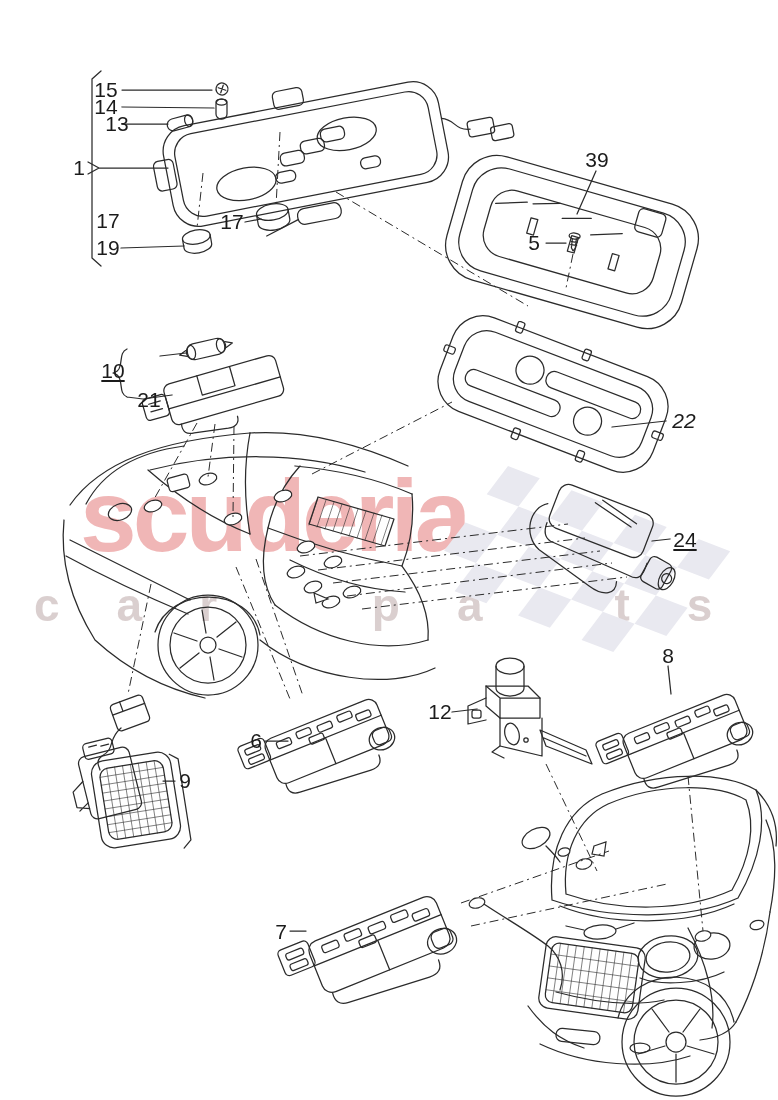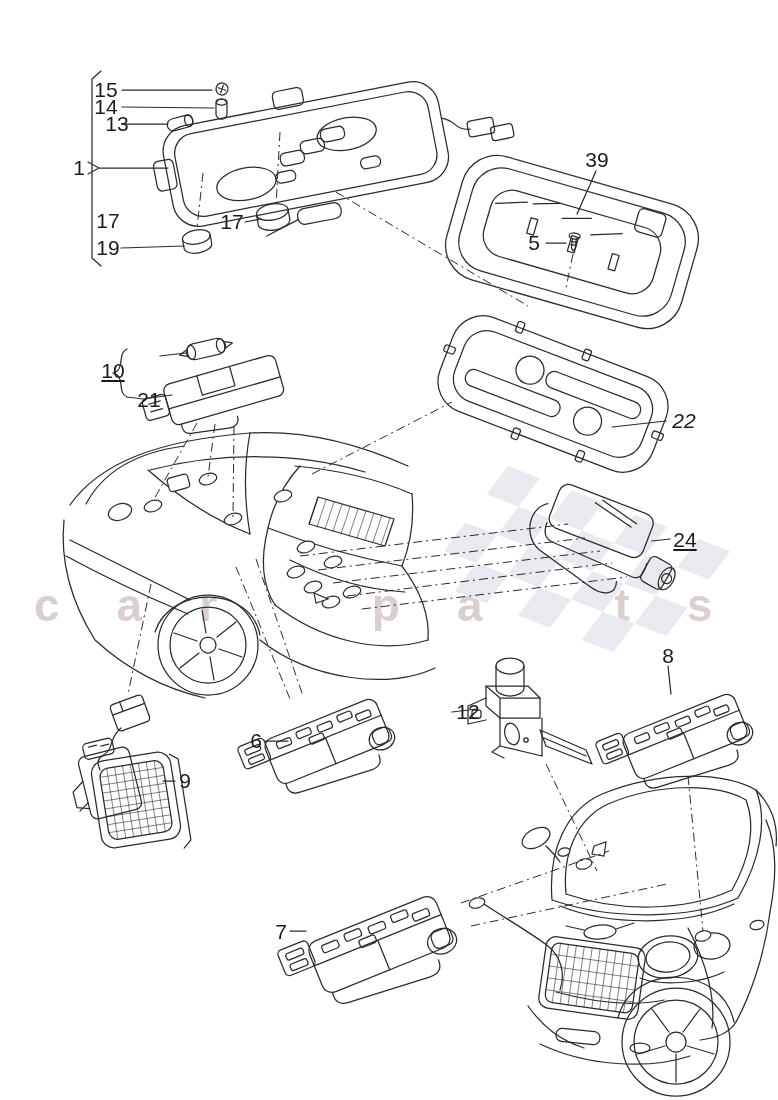--- a/index.html
+++ b/index.html
@@ -17,20 +17,21 @@
   .dash{stroke:#2b2b2b;fill:none;stroke-width:1;stroke-dasharray:9 4 2 4;}
   .flag{fill:#e9e9f0;stroke:none;}
   .callout{position:absolute;transform:translate(-50%,-50%);font-size:21px;color:#1b1b1b;
            z-index:3;white-space:nowrap;}
 </style>
 </head>
 <body>
 
 <div id="stage">
 
+  <div class="wm-brand">scuderia</div>
   <div class="wm-tag">car parts</div>
 
   <svg width="778" height="1100" viewBox="0 0 778 1100">
 
     <g transform="translate(508,466) rotate(21) skewX(-16)">
       <rect class="flag" x="0" y="0" width="34" height="34"></rect>
       <rect class="flag" x="68" y="0" width="34" height="34"></rect>
       <rect class="flag" x="136" y="0" width="34" height="34"></rect>
       <rect class="flag" x="204" y="0" width="34" height="34"></rect>
       <rect class="flag" x="34" y="34" width="34" height="34"></rect>
@@ -321,18 +322,18 @@
       <div class="callout" style="left: 108px; top: 221px;">17</div>
       <div class="callout" style="left: 108px; top: 248px;">19</div>
       <div class="callout" style="left: 232px; top: 222px;">17</div>
       <div class="callout" style="left: 597px; top: 160px;">39</div>
       <div class="callout" style="left: 534px; top: 243px;">5</div>
       <div class="callout" style="left: 113px; top: 371px; text-decoration: underline;">10</div>
       <div class="callout" style="left: 149px; top: 356px; margin-top: 44px;">21</div>
       <div class="callout" style="left: 684px; top: 421px; font-style: italic;">22</div>
       <div class="callout" style="left: 685px; top: 540px; text-decoration: underline;">24</div>
       <div class="callout" style="left: 256px; top: 741px;">6</div>
-      <div class="callout" style="left: 440px; top: 712px; margin-left: 28px;">12</div>
+      <div class="callout" style="left: 440px; top: 712px;">12</div>
       <div class="callout" style="left: 668px; top: 656px;">8</div>
       <div class="callout" style="left: 185px; top: 781px;">9</div>
       <div class="callout" style="left: 281px; top: 932px;">7</div>
     </div>
 </div>
 
 </body></html>

